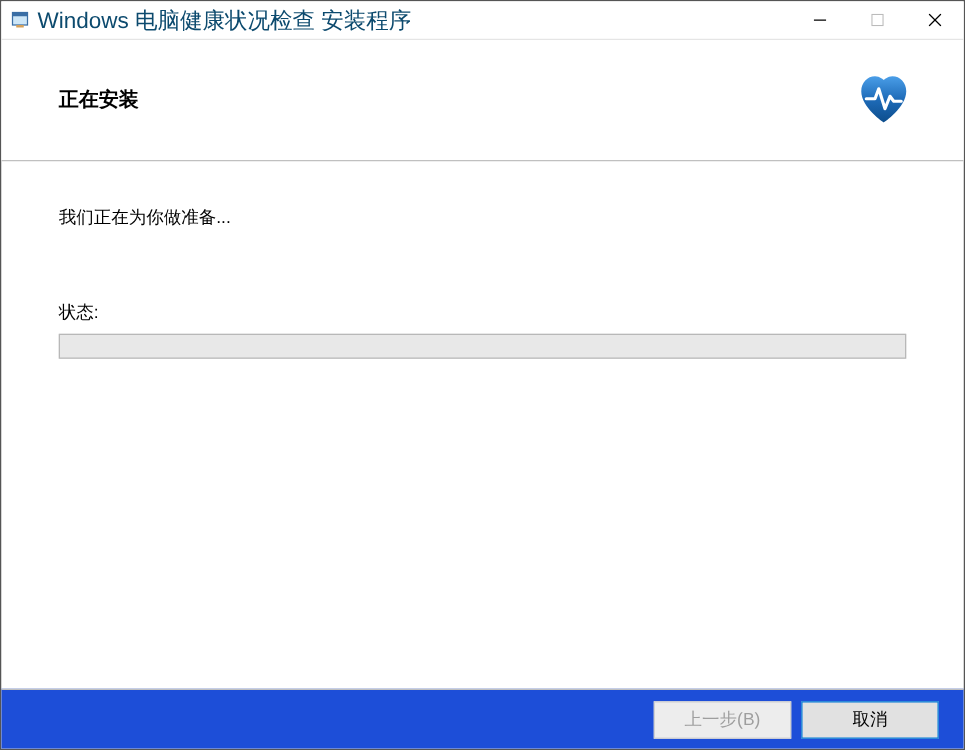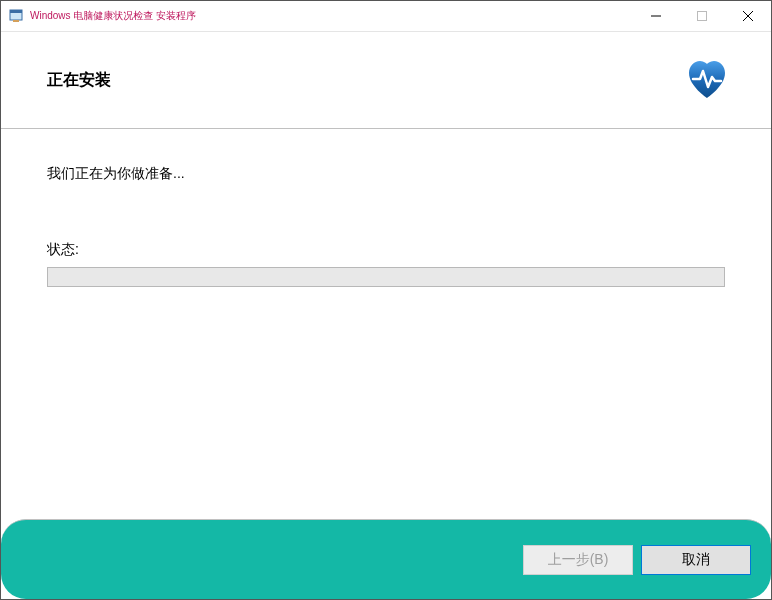--- a/index.html
+++ b/index.html
@@ -25,22 +25,22 @@
     .titlebar-icon {
       width: 16px;
       height: 16px;
       margin-left: 7px;
       margin-right: 6px;
       display: inline-flex;
       align-items: center;
       justify-content: center;
     }
     .titlebar-title {
-      font-size: 10px;
-      color: #be185d;
+      font-size: 18px;
+      color: #0c4a6e;
       flex: 1;
     }
     .window-controls {
       display: flex;
       height: 100%;
     }
     .win-btn {
       width: 46px;
       height: 100%;
       display: flex;
@@ -93,29 +93,28 @@
       width: 100%;
       height: 20px;
       border: 1px solid #b8b8b8;
       background: #e8e8e8;
     }
     .footer {
       position: absolute;
       bottom: 0;
       left: 0;
       right: 0;
-      height: 80px;
+      height: 48px;
       border-top: 1px solid #c0c0c0;
       display: flex;
       align-items: center;
       justify-content: flex-end;
       padding-right: 20px;
       gap: 8px;
-      background: #14b8a6;
-      border-radius: 25px;
+      background: #1d4ed8;
     }
     .footer-btn {
       width: 110px;
       height: 30px;
       font-size: 14px;
       font-family: inherit;
       border: 1px solid #adadad;
       background: #e1e1e1;
       cursor: pointer;
     }

